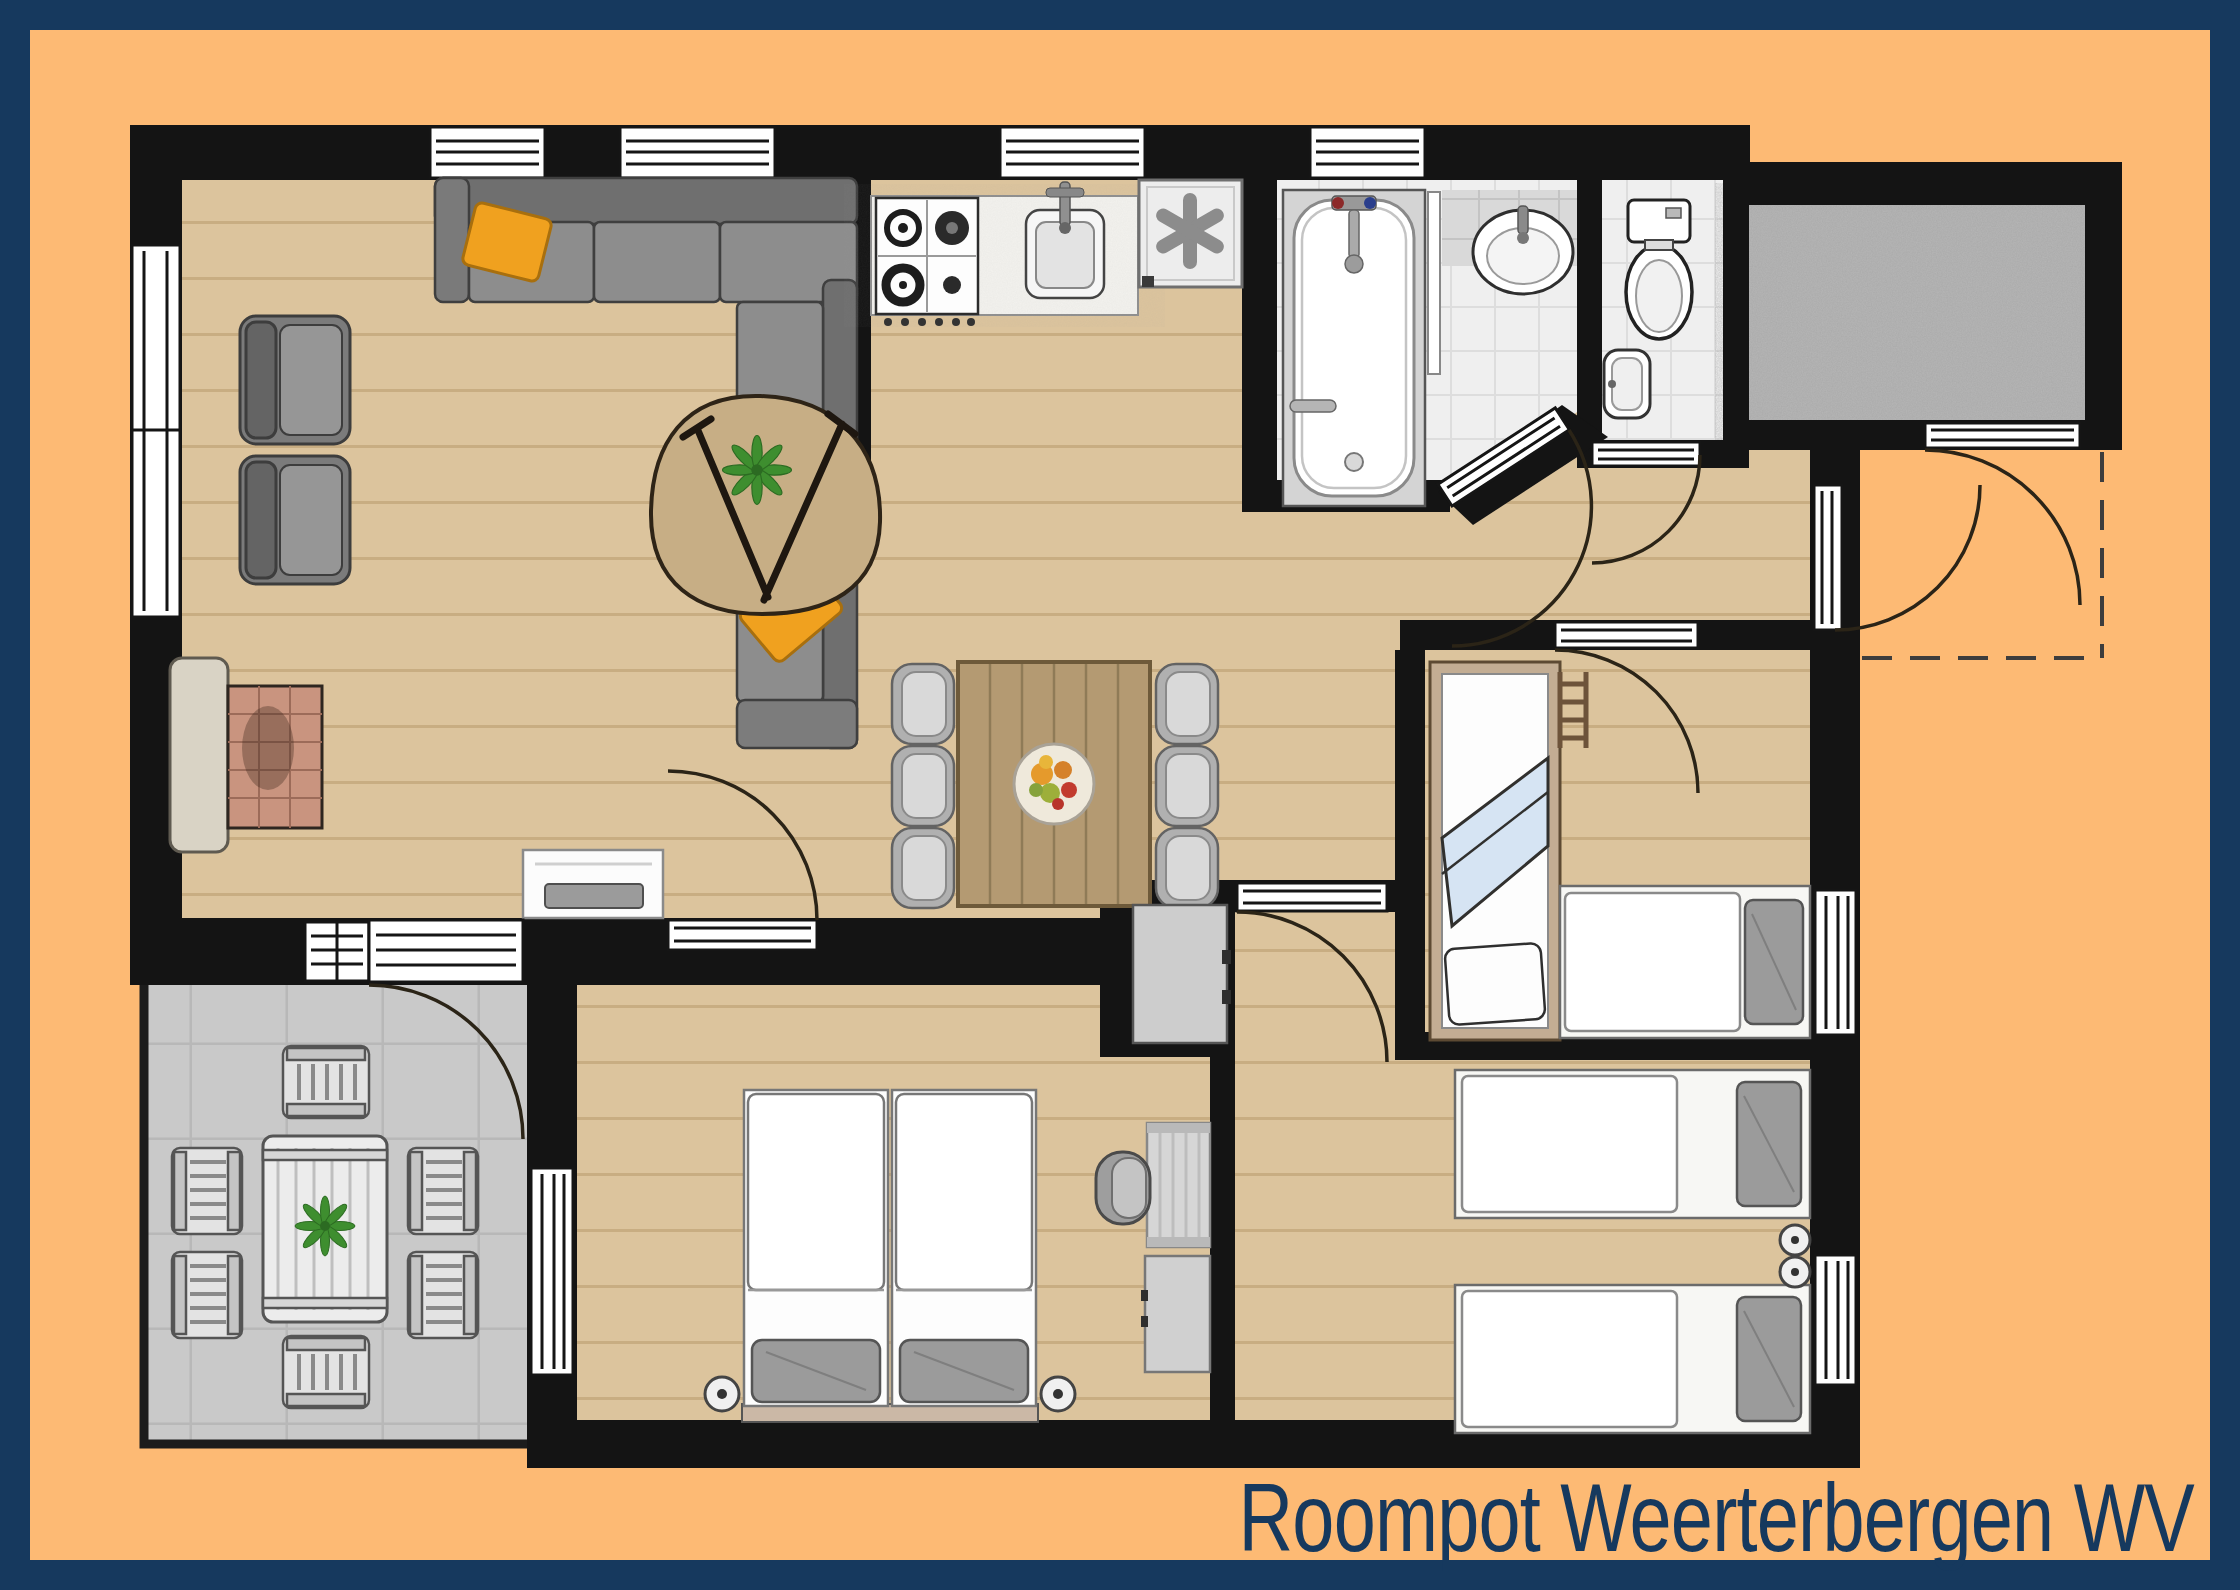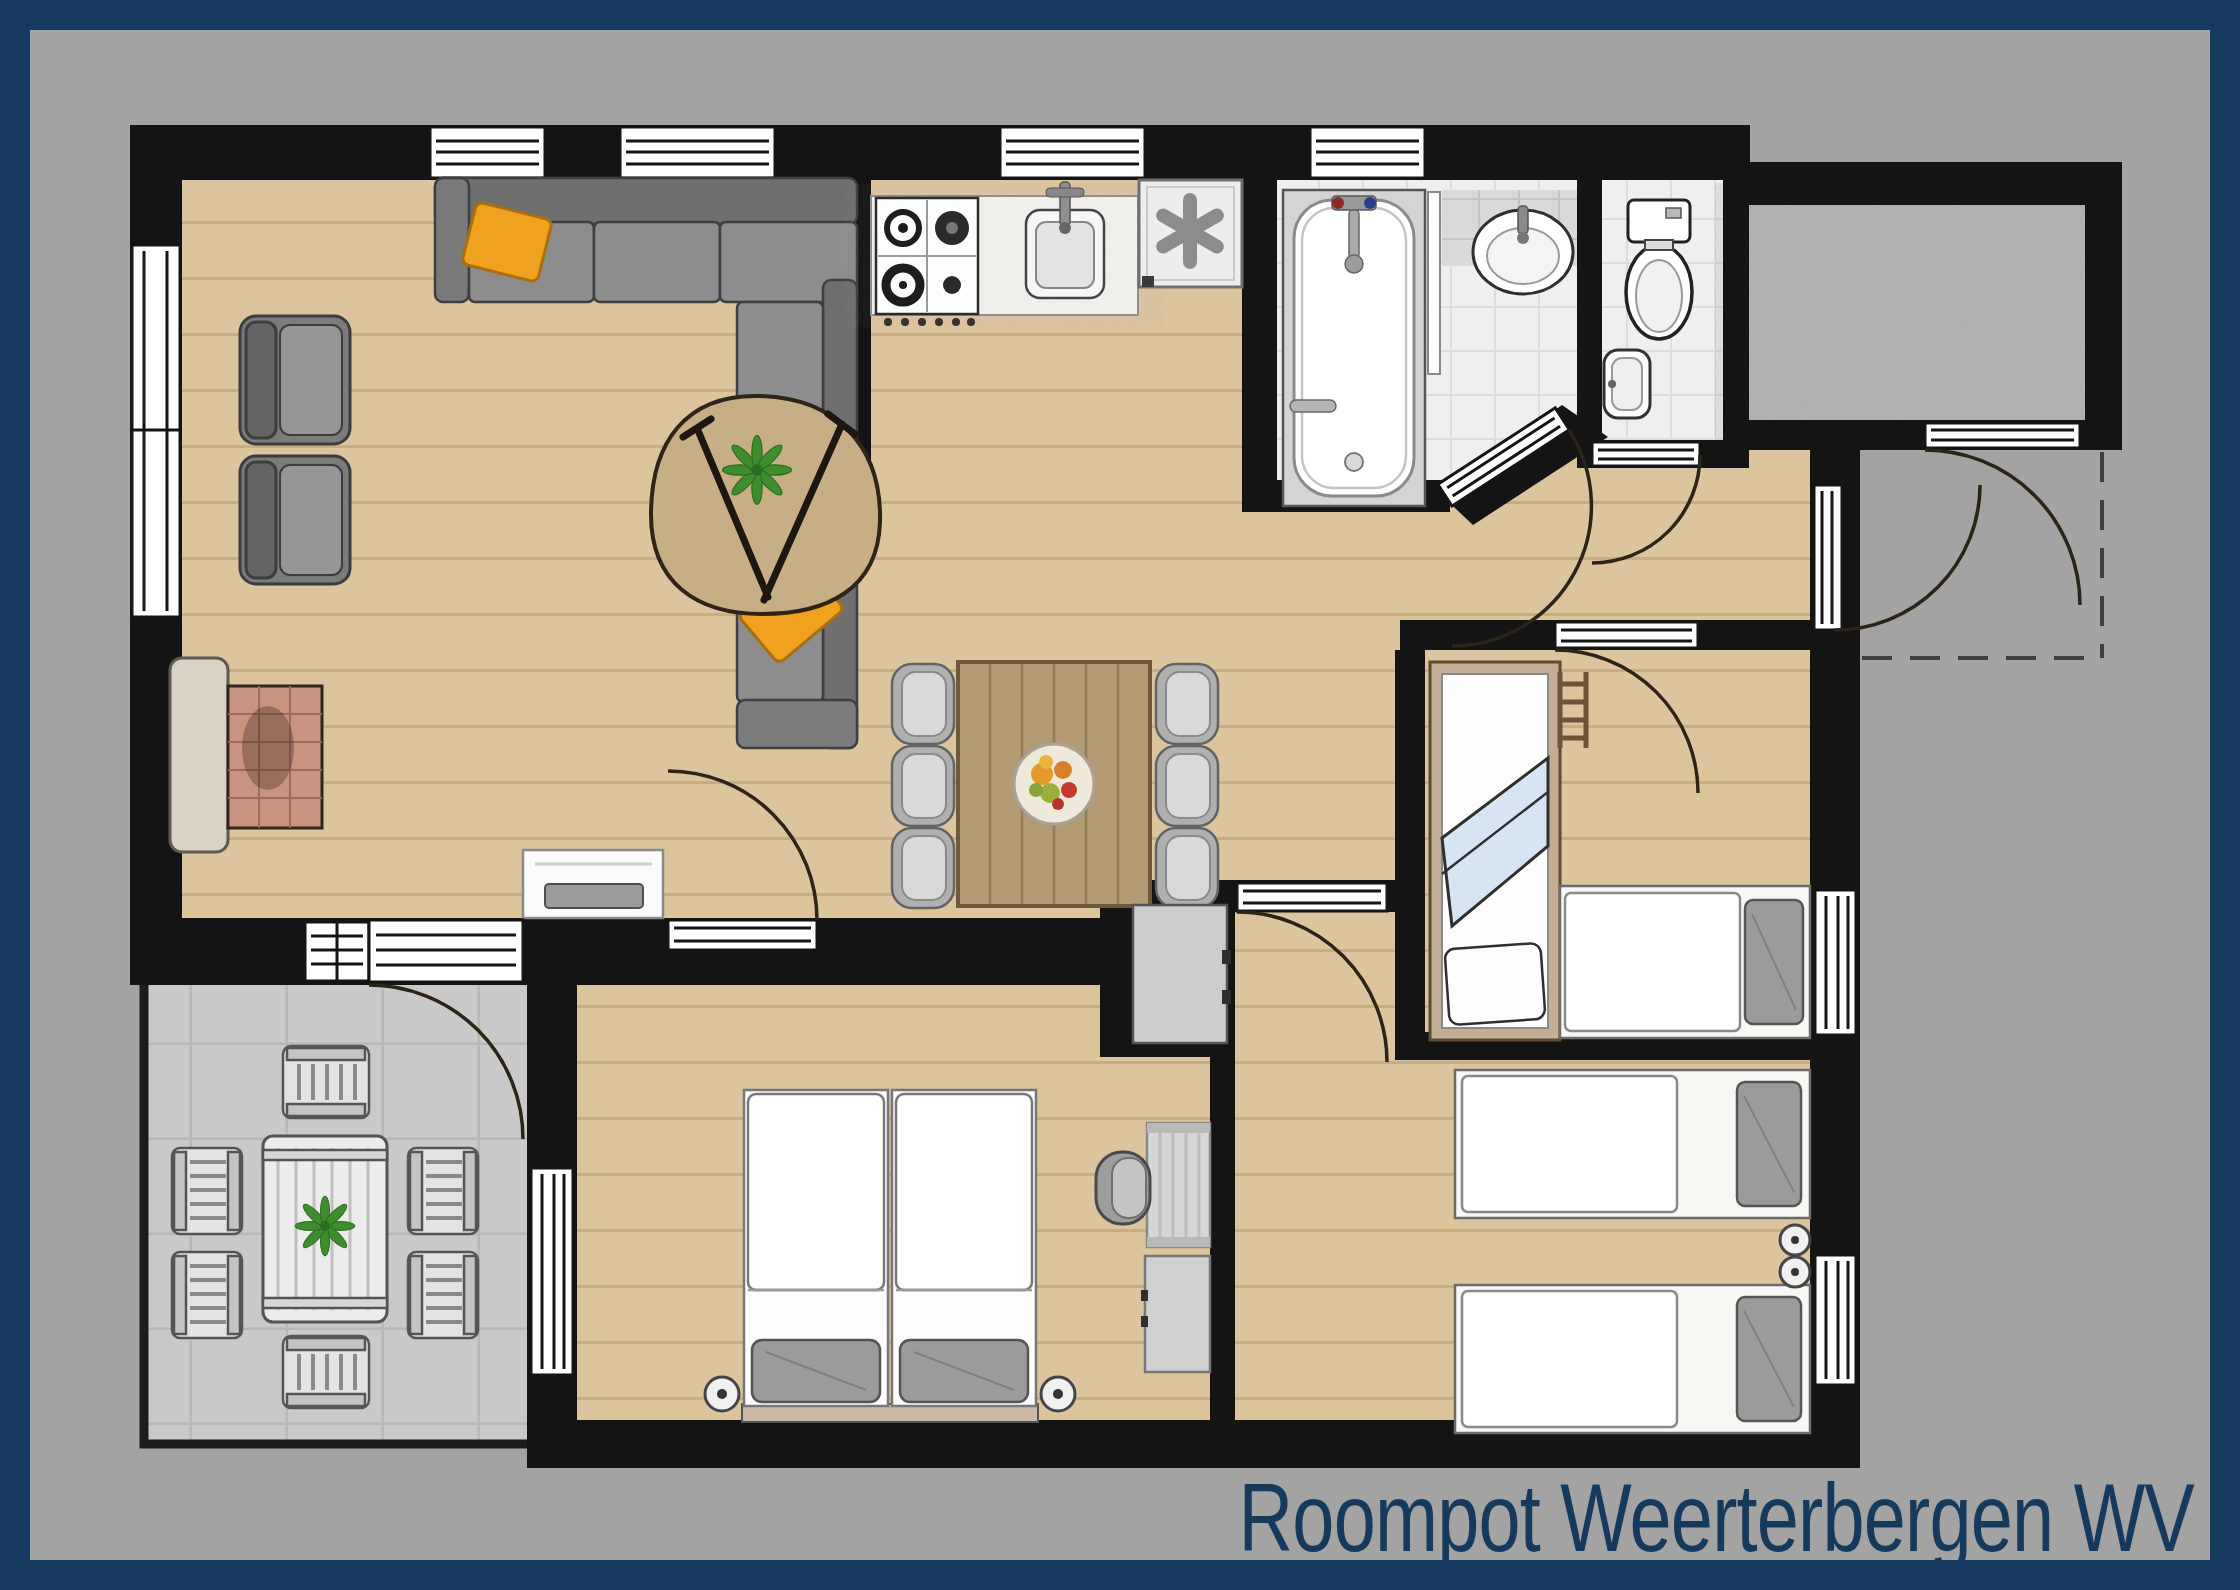--- a/index.html
+++ b/index.html
@@ -1,16 +1,16 @@
 <!DOCTYPE html>
 <html style="--navy: #16395e; --wall: #141414; --wood: #dcc49d; --wood_line: #c8ad82; --terrace: #c9c9c9; --terrace_line: #b8b8b8; --tile: #efefef; --tile_line: #dddddd; --storage_floor: #b6b6b6; --fixture_white: #ffffff; --sofa_gray: #8d8d8d; --sofa_dark: #6f6f6f; --pillow_orange: #f0a11f; --dining_table_wood: #b49a72; --coffee_table_wood: #c7ae85; --brick: #c9947f; --furniture_gray: #cdcdcd; --plant_green: #3e8e2f; --door_arc: #2b2417;"><head>
 <meta charset="utf-8">
 <style>
   html,body{margin:0;padding:0;background:#fff;}
-  .page{position:relative;width:2240px;height:1590px;background:#a3a3a3;overflow:hidden;
+  .page{position:relative;width:2240px;height:1590px;background:#fdba74;overflow:hidden;
         font-family:"Liberation Sans", sans-serif;}
   .plan-svg{position:absolute;left:0;top:0;width:2240px;height:1590px;}
   .title{position:absolute;right:46px;top:1466px;height:104px;line-height:104px;
          color:var(--navy,#16395e);font-size:97px;font-weight:500;white-space:nowrap;
          transform:scaleX(.78);transform-origin:100% 50%;letter-spacing:-1px;}
   .wallf{fill:var(--wall,#141414);}
   .winl {stroke:#151515;stroke-width:3;fill:none;}
   .arc  {stroke:#2b2417;stroke-width:3.5;fill:none;}
   .dash {stroke:#3d3d3d;stroke-width:4;fill:none;stroke-dasharray:30 18;}
 </style>

